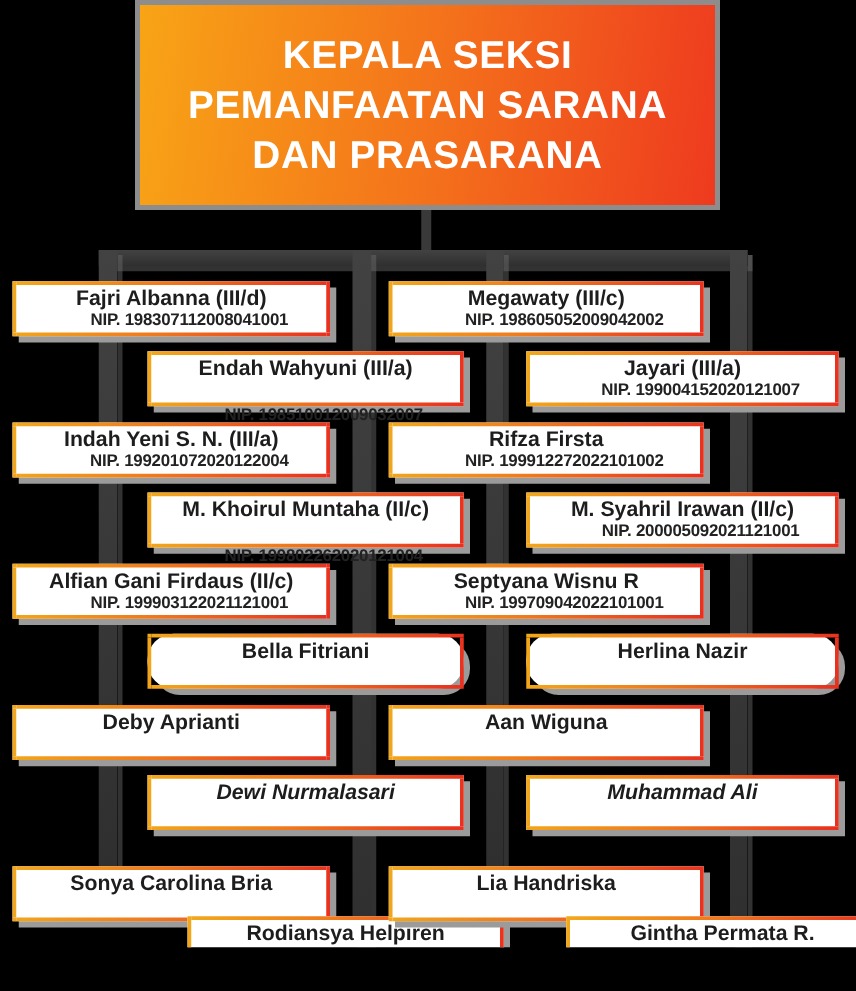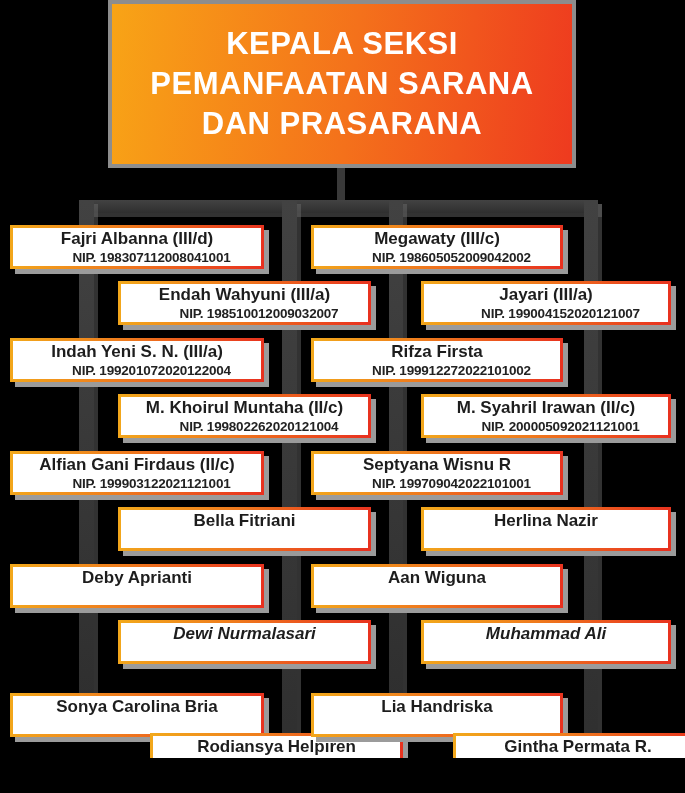--- a/index.html
+++ b/index.html
@@ -30,34 +30,34 @@
   .trunk-a{left:79px;width:15px;height:500px;}
   .trunk-b{left:282px;width:15px;height:556px;}
   .trunk-c{left:389px;width:14px;height:500px;}
   .trunk-d{left:584px;width:14px;height:556px;}
   
   .box{
     position:absolute;box-sizing:border-box;height:44px;background:#ffffff;
     border:3px solid #e93120;
     border-image:linear-gradient(100deg,#f2a81b 0%,#ef7a1d 45%,#e8301f 100%) 1;
     box-shadow:5px 5px 0 #9b9b9b;z-index:2;
-    display:flex;flex-direction:column;justify-content:space-between;align-items:center;
+    display:flex;flex-direction:column;justify-content:flex-start;align-items:center;
     text-align:center;padding:1px 6px;
   }
   .name{font-size:17px;font-weight:600;color:#1d1d1d;line-height:19px;white-space:nowrap;}
   .nip{font-size:13.5px;font-weight:600;color:#222222;line-height:15px;letter-spacing:-.2px;white-space:nowrap;padding-left:29px;}
   .nip:empty{display:none;}
   
   .L-odd{left:10px;width:254px;}
-  .L-even{left:118px;width:253px;}
+  .L-even{left:118px;width:253px;gap:20px;}
   .R-odd{left:311px;width:252px;}
   .R-even{left:421px;width:250px;}
   
   .r1{top:225px;}.r2{top:281px;}.r3{top:338px;}.r4{top:394px;}.r5{top:451px;}
-  .r6{top:507px;}.r7{top:564px;}.r8{top:620px;font-style:italic;}.r9{top:693px;}.r10{top:733px;margin-left:32px;}
+  .r6{top:507px;border-radius:21px;}.r7{top:564px;}.r8{top:620px;font-style:italic;}.r9{top:693px;}.r10{top:733px;margin-left:32px;}
 </style>
 </head>
 <body>
 
 <div class="stage">
 
   <div class="connector stem"></div>
   <div class="connector hbar"></div>
   <div class="connector trunk trunk-a"></div>
   <div class="connector trunk trunk-b"></div>

